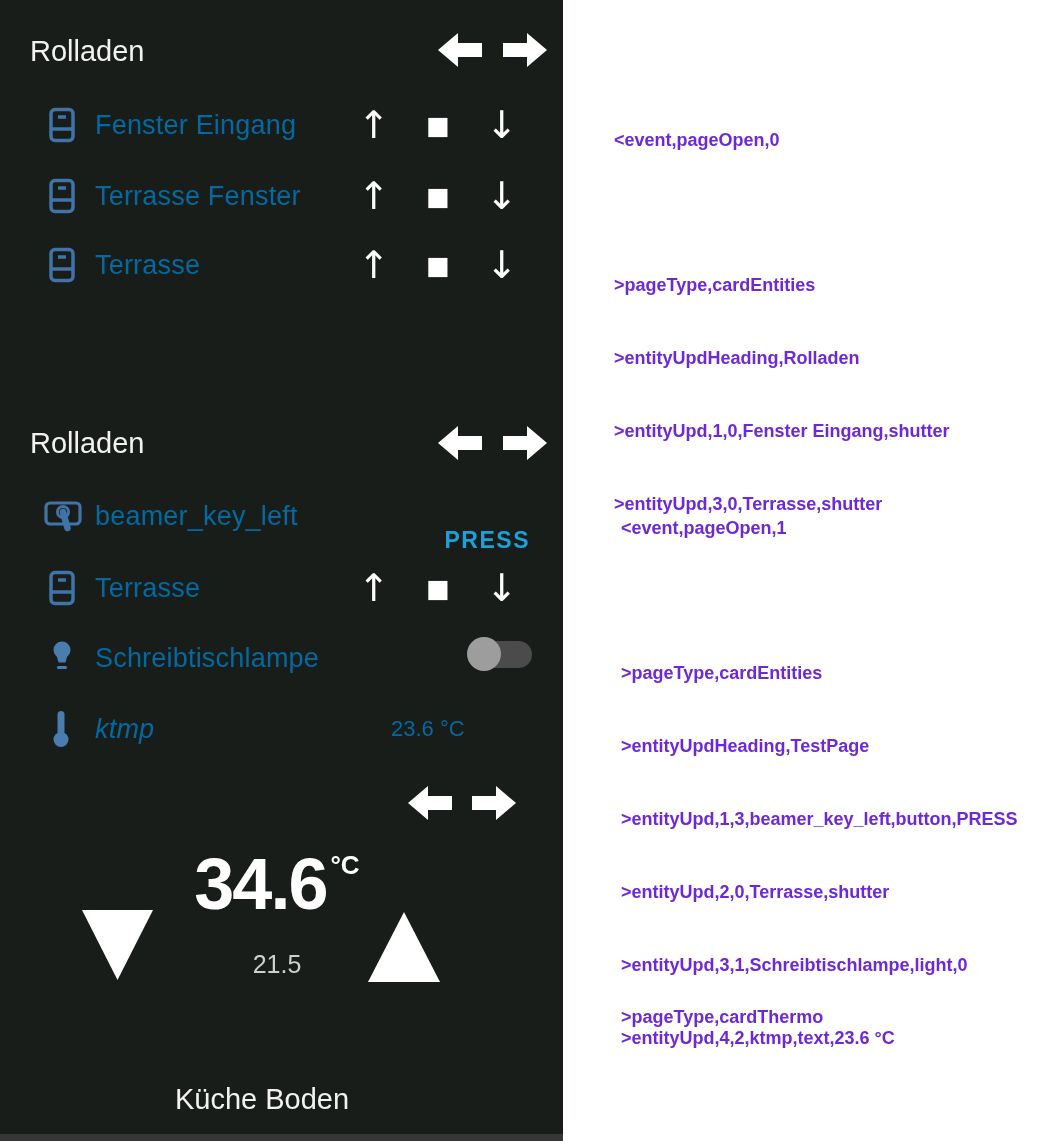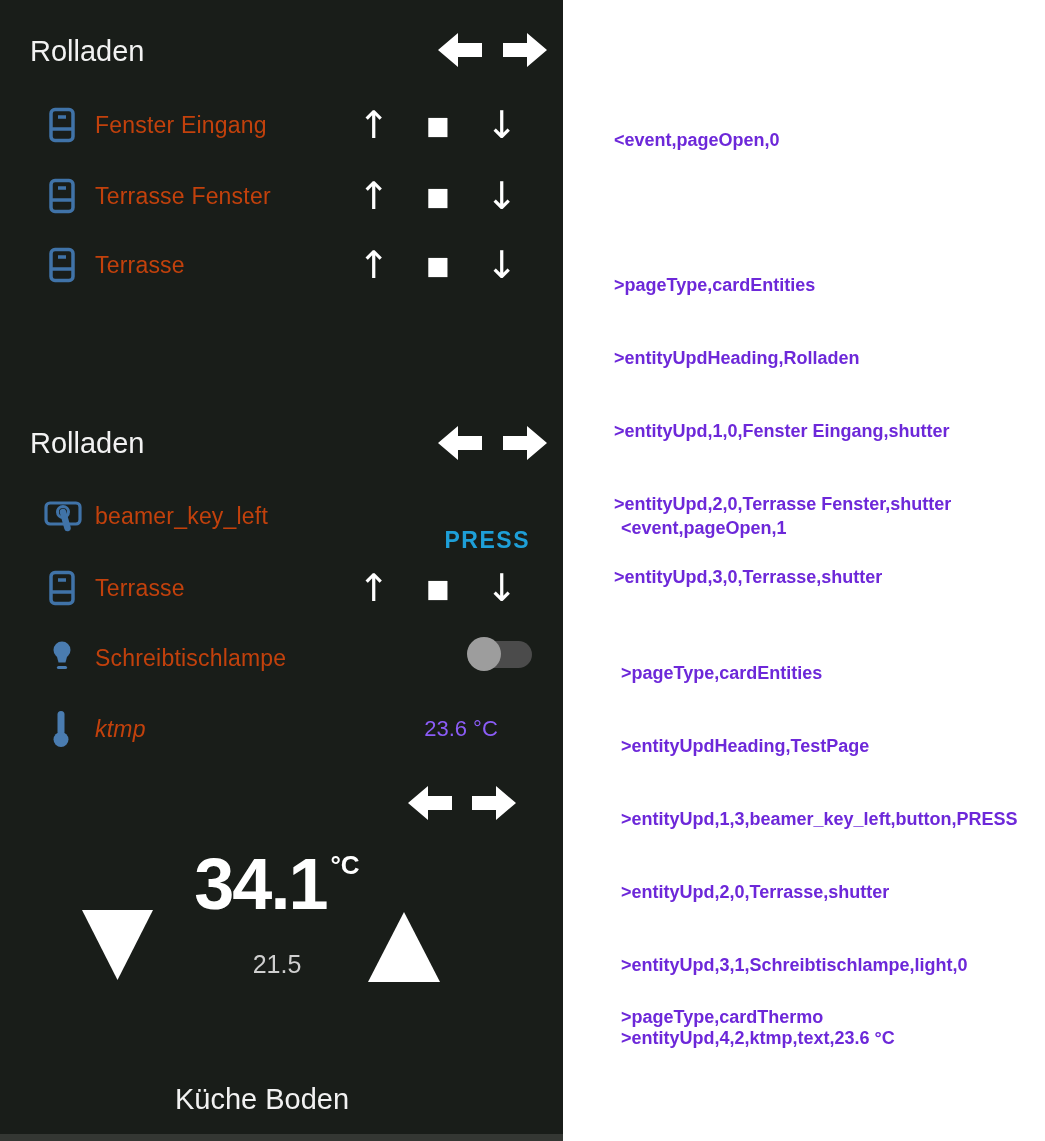--- a/index.html
+++ b/index.html
@@ -4,25 +4,25 @@
 <style>
   html,body{margin:0;padding:0;background:#ffffff;}
   .stage{position:relative;width:1045px;height:1141px;background:#ffffff;overflow:hidden;
          font-family:"Liberation Sans", sans-serif;}
   .abs{position:absolute;}
   .panel-col{left:0;top:0;width:563px;height:1141px;background:#191d19;}
   .bottom-strip{left:0;top:1134px;width:563px;height:7px;background:#343733;}
   .vc{transform:translateY(-50%);}
   .cc{transform:translate(-50%,-50%);}
   .panel-title{font-size:29px;color:#f2f2f2;white-space:nowrap;}
-  .row-label{font-size:23px;color:#c2410c;white-space:nowrap;letter-spacing:.2px;}
+  .row-label{font-size:27px;color:#0369a1;white-space:nowrap;letter-spacing:.2px;}
   .ctl{color:#ffffff;font-size:38px;line-height:1;font-family:"DejaVu Sans", sans-serif;}
   .ctl-sq{color:#ffffff;font-size:25px;line-height:1;font-family:"DejaVu Sans", sans-serif;}
   .press{font-size:23px;font-weight:600;letter-spacing:1.5px;color:#1e9fd8;text-align:right;width:140px;}
-  .txt-val{font-size:22px;color:#8b5cf6;text-align:center;width:140px;white-space:nowrap;}
+  .txt-val{font-size:22px;color:#0369a1;text-align:left;width:140px;white-space:nowrap;}
   .toggle-track{width:62px;height:27px;border-radius:14px;background:#4b4b4b;}
   .toggle-knob{width:34px;height:34px;border-radius:50%;background:#9d9d9d;}
   .thermo-temp{left:122px;top:848px;width:310px;display:flex;justify-content:center;align-items:flex-start;}
   .thermo-temp .num{font-size:72px;line-height:1;font-weight:bold;color:#ffffff;letter-spacing:-2px;}
   .thermo-temp .unit{font-size:26px;font-weight:bold;color:#ffffff;margin-top:2px;margin-left:4px;}
   .thermo-sub{left:127px;width:300px;text-align:center;color:#cfcfcf;}
   .thermo-name{left:112px;width:300px;text-align:center;font-size:29px;color:#f2f2f2;}
   .log{color:#6d28d9;font-weight:bold;font-size:18px;line-height:24.3px;white-space:pre;}
   .log .lines{margin-top:24.3px;}
   svg{display:block;}
@@ -146,21 +146,21 @@
       <polygon points="44,10 20,10 20,0 0,17 20,34 20,24 44,24" fill="#ffffff"></polygon>
     </svg>
   </div>
   <div class="abs" style="left:472px;top:786px;">
     <svg width="44" height="34" viewBox="0 0 44 34">
       <polygon points="0,10 24,10 24,0 44,17 24,34 24,24 0,24" fill="#ffffff"></polygon>
     </svg>
   </div>
 
   <div class="abs thermo-temp">
-    <span class="num">34.1</span>
+    <span class="num">34.6</span>
     <span class="unit">°C</span>
   </div>
 
   <div class="abs thermo-sub" style="top:950px;font-size:25px;">21.5</div>
 
   <div class="abs" style="left:82px;top:910px;">
     <svg width="71" height="70" viewBox="0 0 71 70">
       <polygon points="0,0 71,0 35.5,70" fill="#ffffff"></polygon>
     </svg>
   </div>
@@ -171,21 +171,20 @@
   </div>
 
   <div class="abs vc thermo-name" style="top:1099px;text-align:center;">Küche Boden</div>
 
   <div class="abs log" style="left:614px;top:79px;">
     <div>&lt;event,pageOpen,0</div>
     <div class="lines">
       <div>&gt;pageType,cardEntities</div>
       <div>&gt;entityUpdHeading,Rolladen</div>
       <div>&gt;entityUpd,1,0,Fenster Eingang,shutter</div>
-      <div>&gt;entityUpd,2,0,Terrasse Fenster,shutter</div>
       <div>&gt;entityUpd,3,0,Terrasse,shutter</div>
     </div>
   </div>
 
   <div class="abs log" style="left:621px;top:467px;">
     <div>&lt;event,pageOpen,1</div>
     <div class="lines">
       <div>&gt;pageType,cardEntities</div>
       <div>&gt;entityUpdHeading,TestPage</div>
       <div>&gt;entityUpd,1,3,beamer_key_left,button,PRESS</div>

